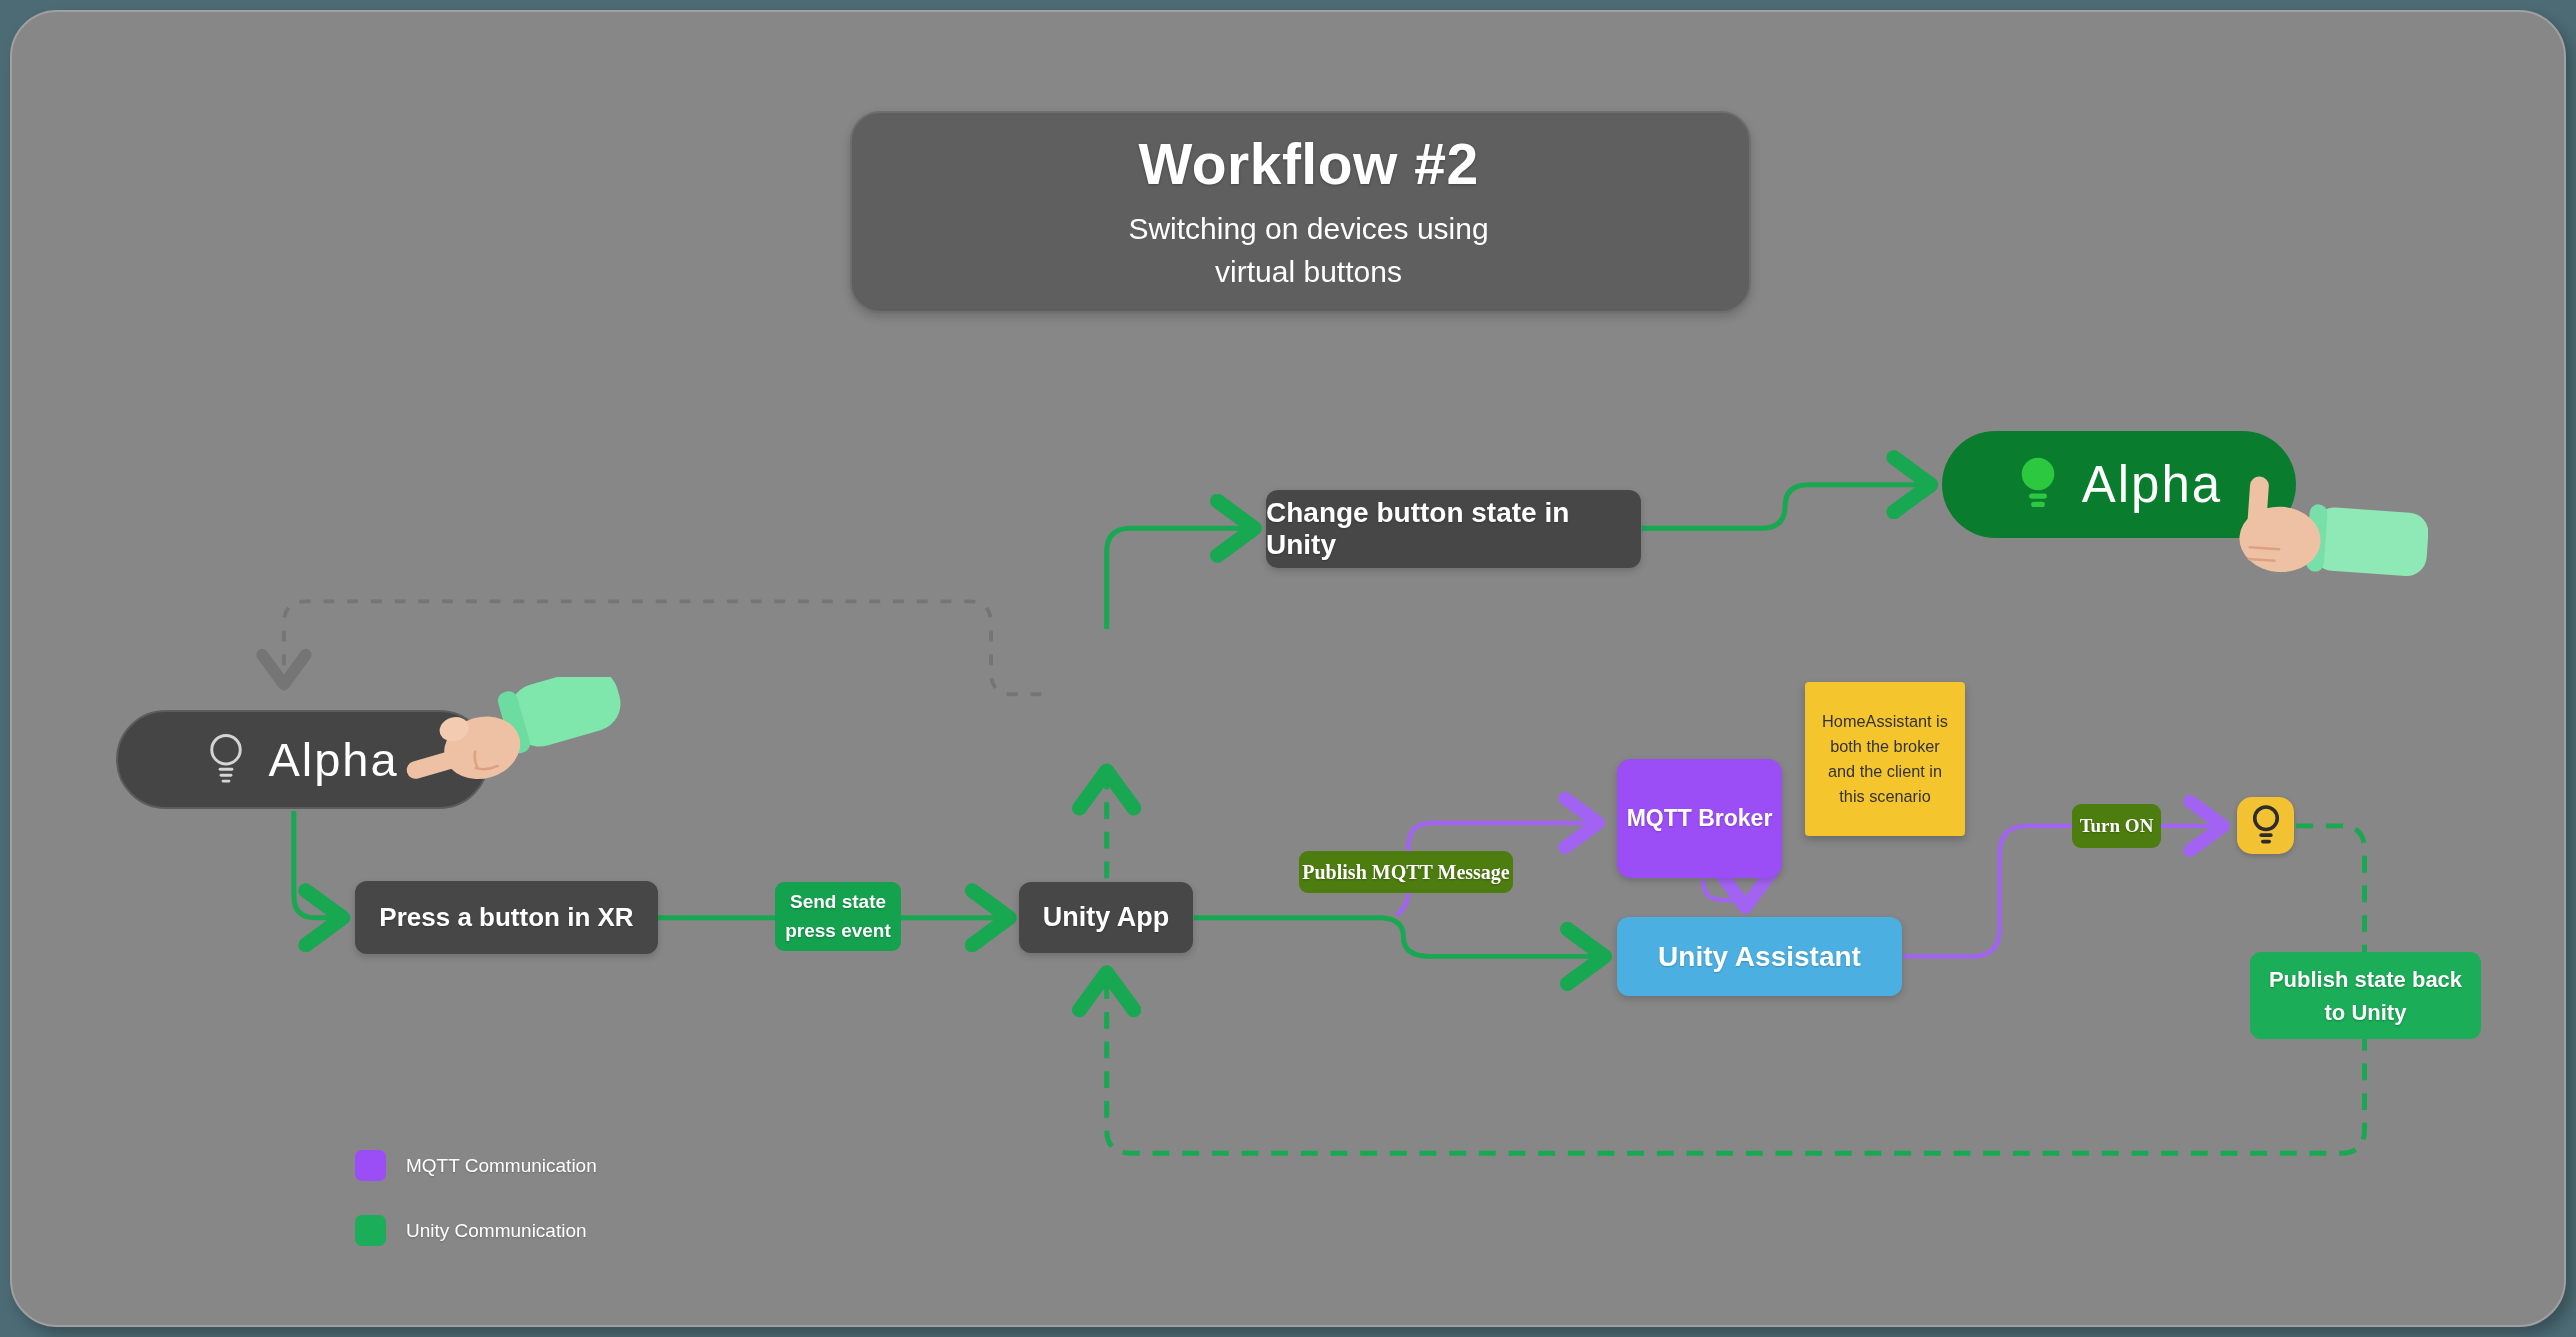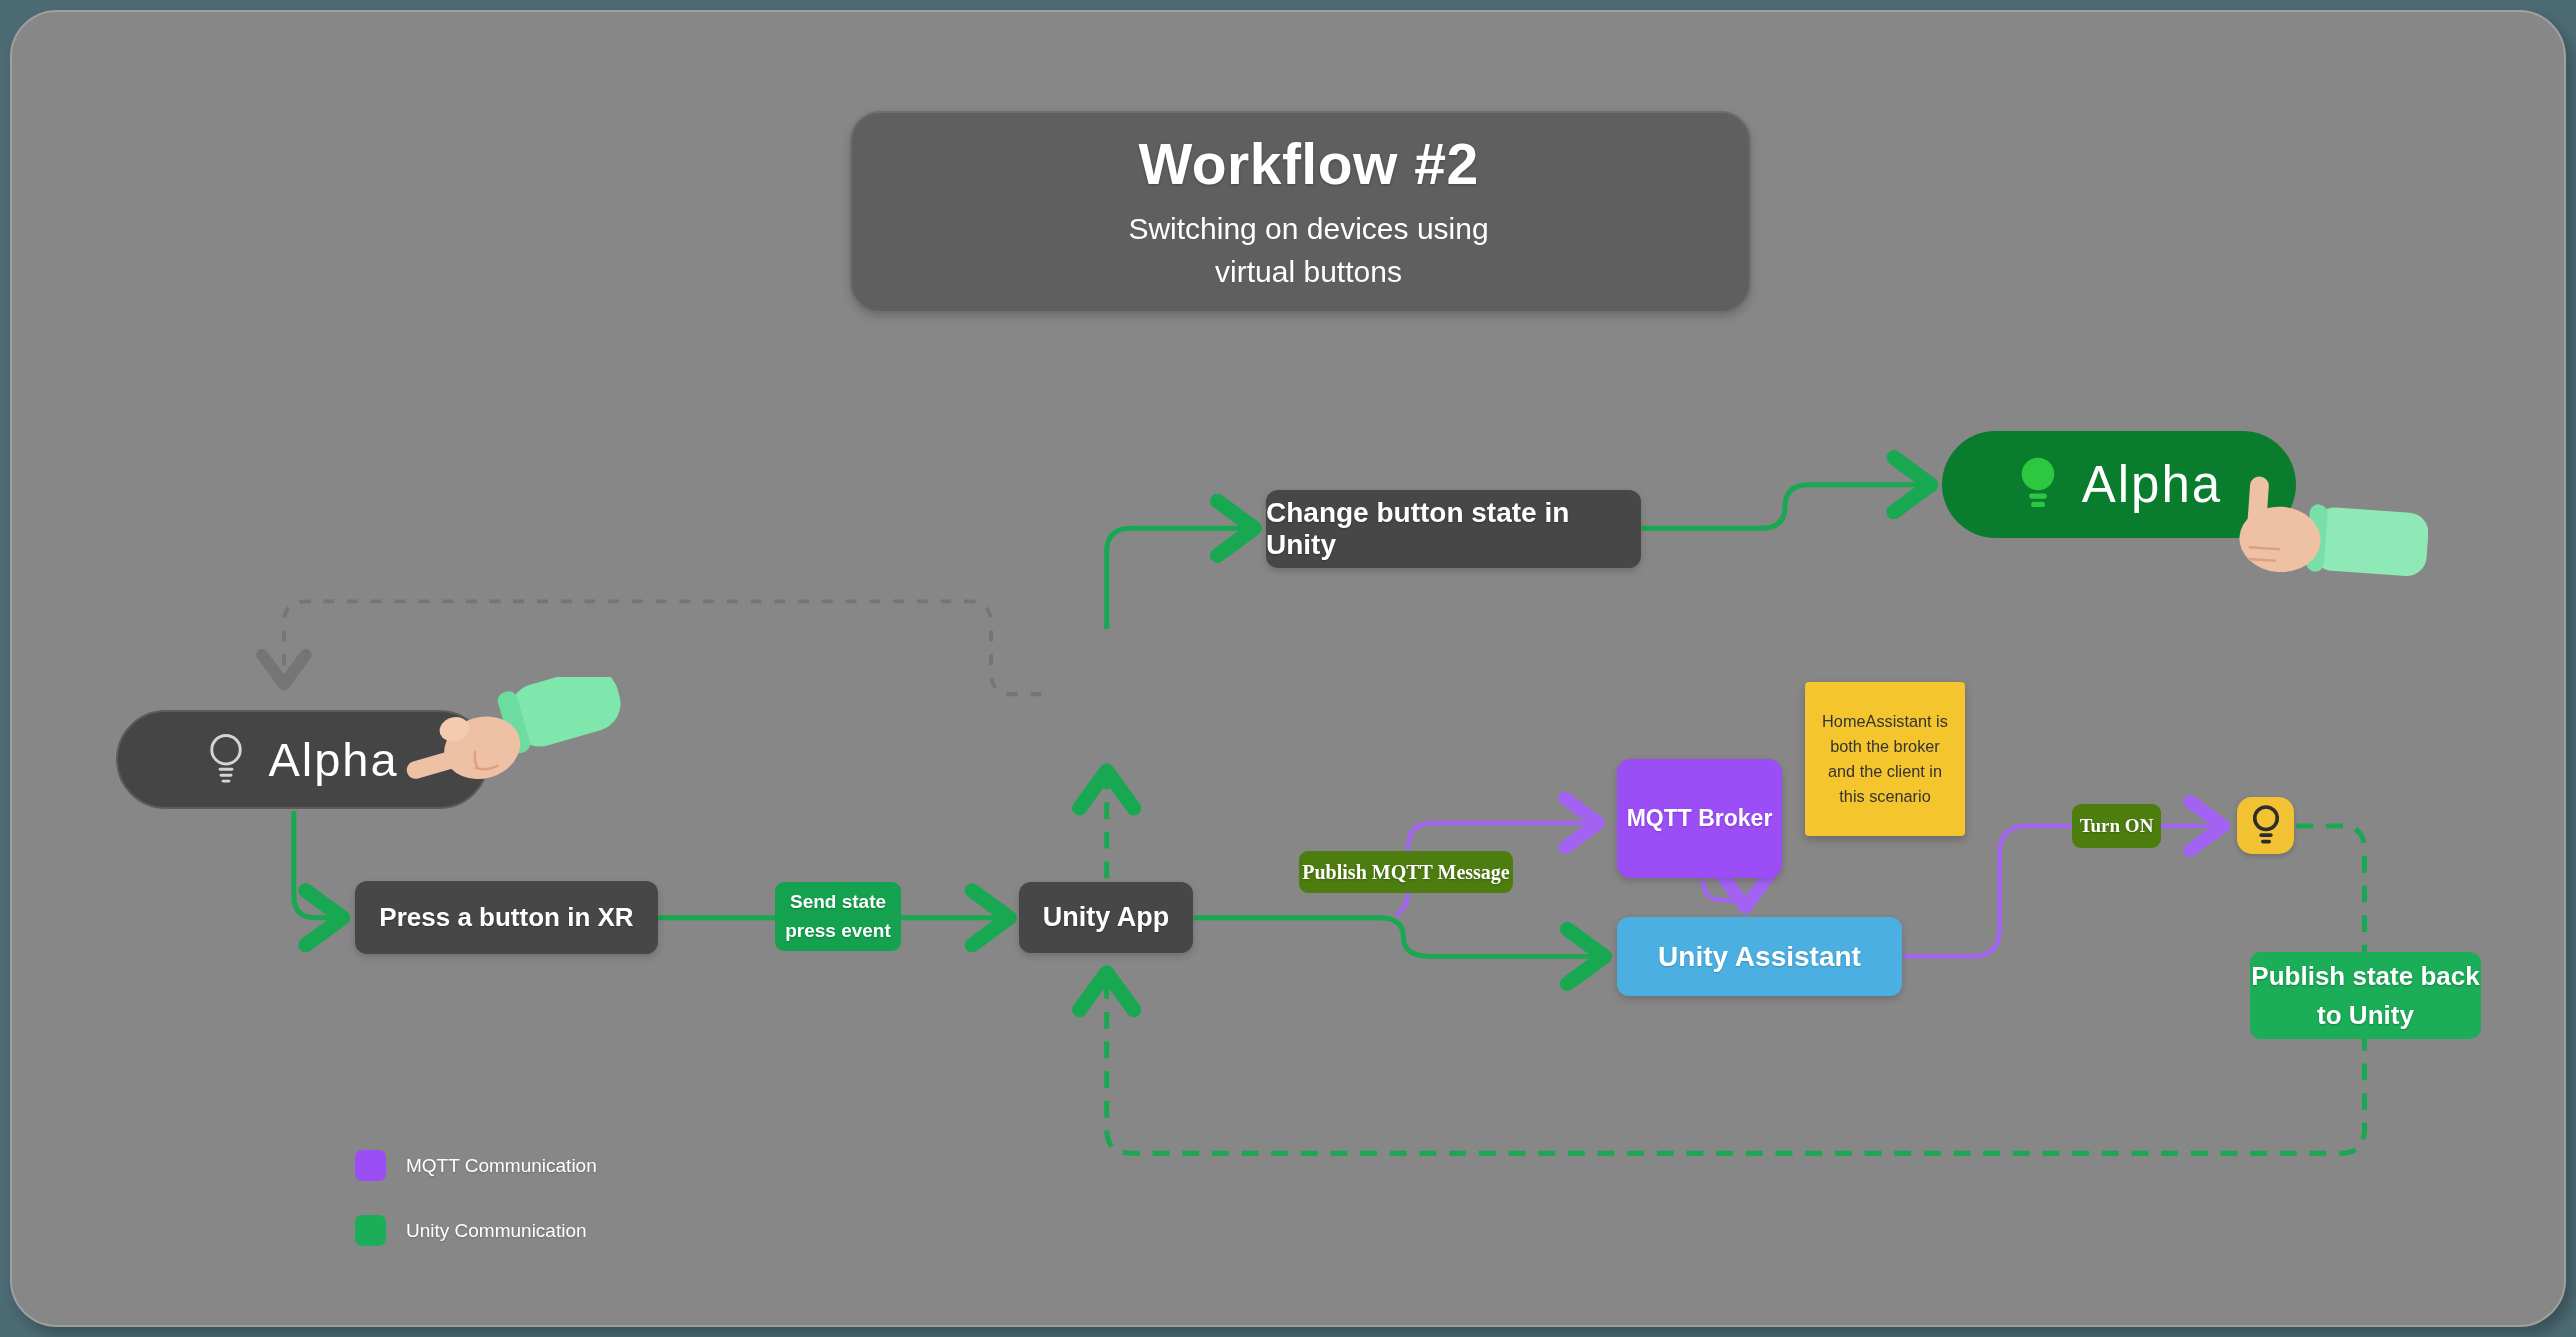--- a/index.html
+++ b/index.html
@@ -21,21 +21,21 @@
   .decision{left:1031px;top:619px;width:127px;height:127px;border-radius:50%;background:#1A9DF2;flex-direction:column;font-size:19px;font-weight:bold;line-height:1.55;box-shadow:0 3px 7px rgba(0,0,0,0.18);}
   .box-mqtt{left:1605px;top:747px;width:165px;height:119px;background:#9B4DF6;border-radius:14px;font-size:23px;font-weight:bold;box-shadow:0 3px 7px rgba(0,0,0,0.18);text-shadow:0 1px 2px rgba(0,0,0,0.2);}
   .box-ha{left:1605px;top:905px;width:285px;height:79px;background:#4BB0E1;border-radius:12px;font-size:28px;font-weight:bold;box-shadow:0 3px 7px rgba(0,0,0,0.18);text-shadow:0 1px 2px rgba(0,0,0,0.2);}
   .sticky{left:1793px;top:670px;width:160px;height:154px;background:#F5C52D;border-radius:4px;color:#333;font-size:16.3px;font-weight:500;line-height:1.55;text-align:center;padding:6px 16px;box-shadow:0 4px 8px rgba(0,0,0,0.22);}
   .lbl{position:absolute;z-index:3;display:flex;align-items:center;justify-content:center;color:#fff;font-weight:bold;border-radius:9px;text-align:center;text-shadow:0 1px 2px rgba(0,0,0,0.25);box-sizing:border-box;}
   .lbl-green{background:#14A24F;}
   .lbl-purple{background:#4d7c0f;font-family:Liberation Serif, serif;}
   .lbl-send{left:763px;top:870px;width:126px;height:69px;font-size:19px;line-height:1.5;flex-direction:column;}
   .lbl-publish-mqtt{left:1287px;top:839px;width:214px;height:42px;font-size:20px;}
   .lbl-turnon{left:2060px;top:792px;width:89px;height:44px;font-size:19px;}
-  .lbl-publish-state{left:2238px;top:940px;width:231px;height:87px;font-size:26px;line-height:1.5;flex-direction:column;background:#1BAD57;border-radius:11px;}
+  .lbl-publish-state{left:2238px;top:940px;width:231px;height:87px;font-size:22px;line-height:1.5;flex-direction:column;background:#1BAD57;border-radius:11px;}
   .bulb-square{position:absolute;z-index:3;left:2225px;top:785px;width:57px;height:57px;background:#F2C233;border-radius:15px;display:flex;align-items:center;justify-content:center;box-shadow:0 2px 5px rgba(0,0,0,0.2);}
   .legend{position:absolute;z-index:2;left:343px;top:1094px;display:flex;flex-direction:column;gap:34px;margin-top:44px;}
   .legend-item{display:flex;align-items:center;gap:20px;}
   .swatch{width:31px;height:31px;border-radius:7px;}
   .swatch-mqtt{background:#9B4DF6;}
   .swatch-unity{background:#1CAD58;}
   .legend-label{color:#fff;font-size:19px;font-weight:500;text-shadow:0 1px 2px rgba(0,0,0,0.2);}
   .hand{position:absolute;z-index:4;}
   .hand-left{left:384px;top:665px;}
   .hand-right{left:2213px;top:463px;}

